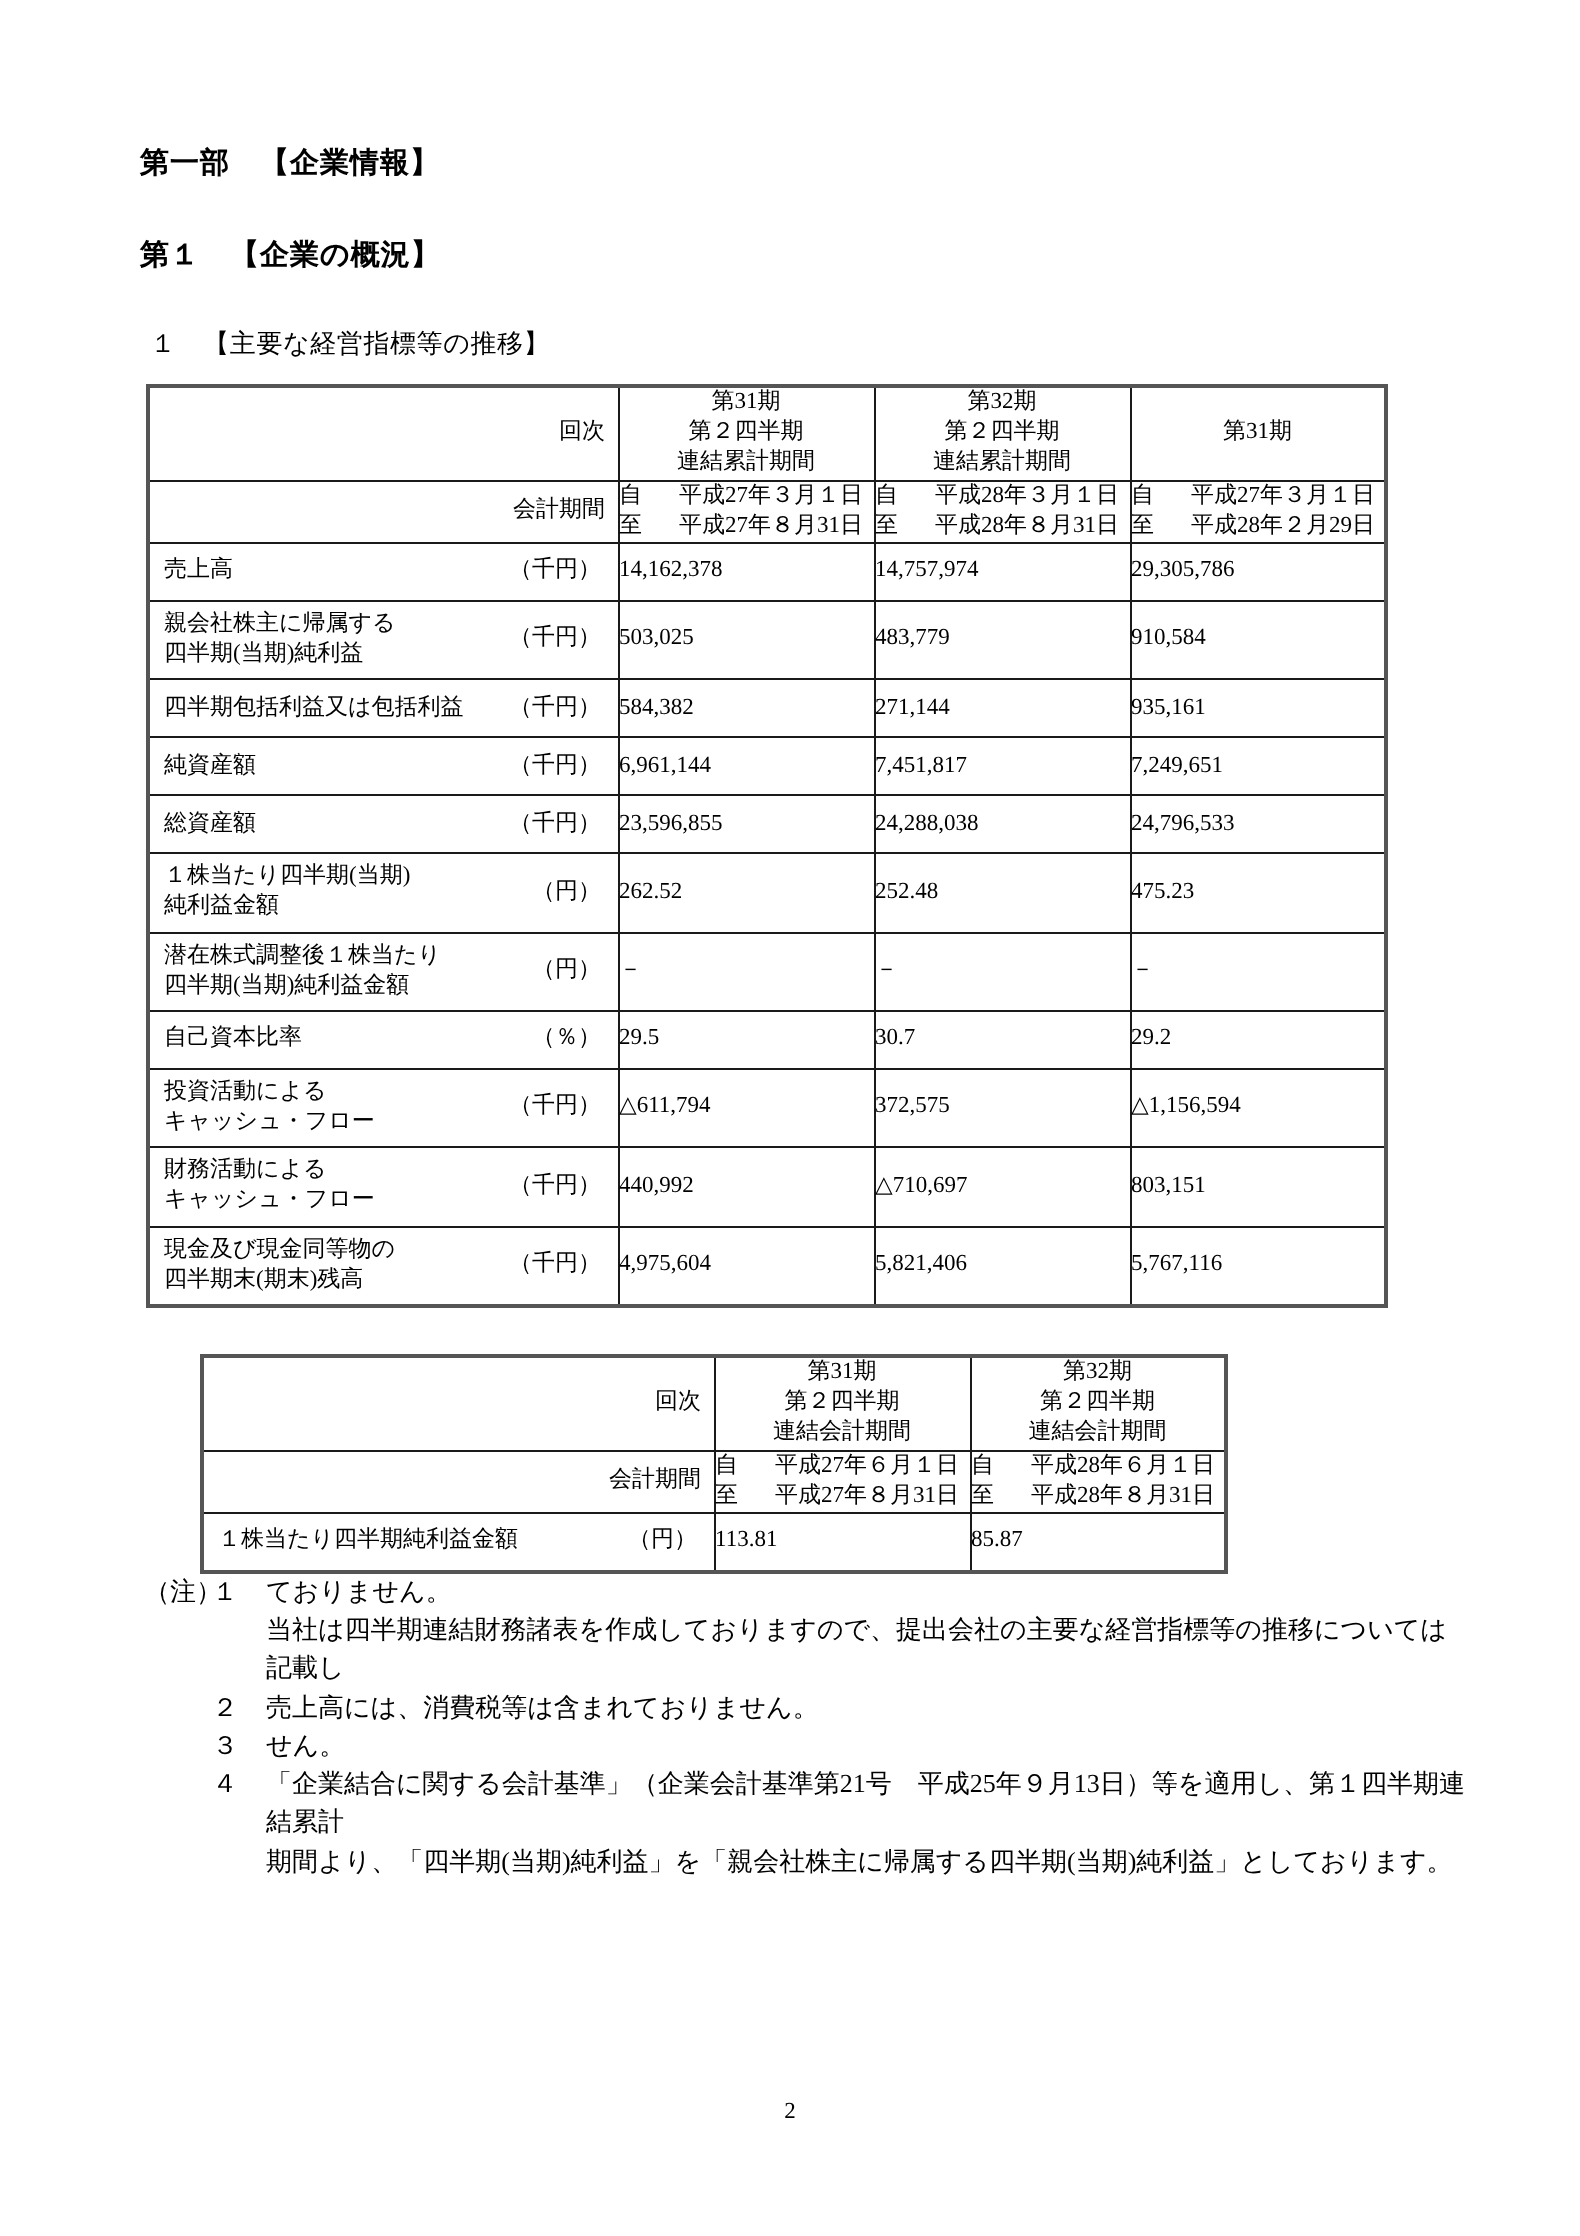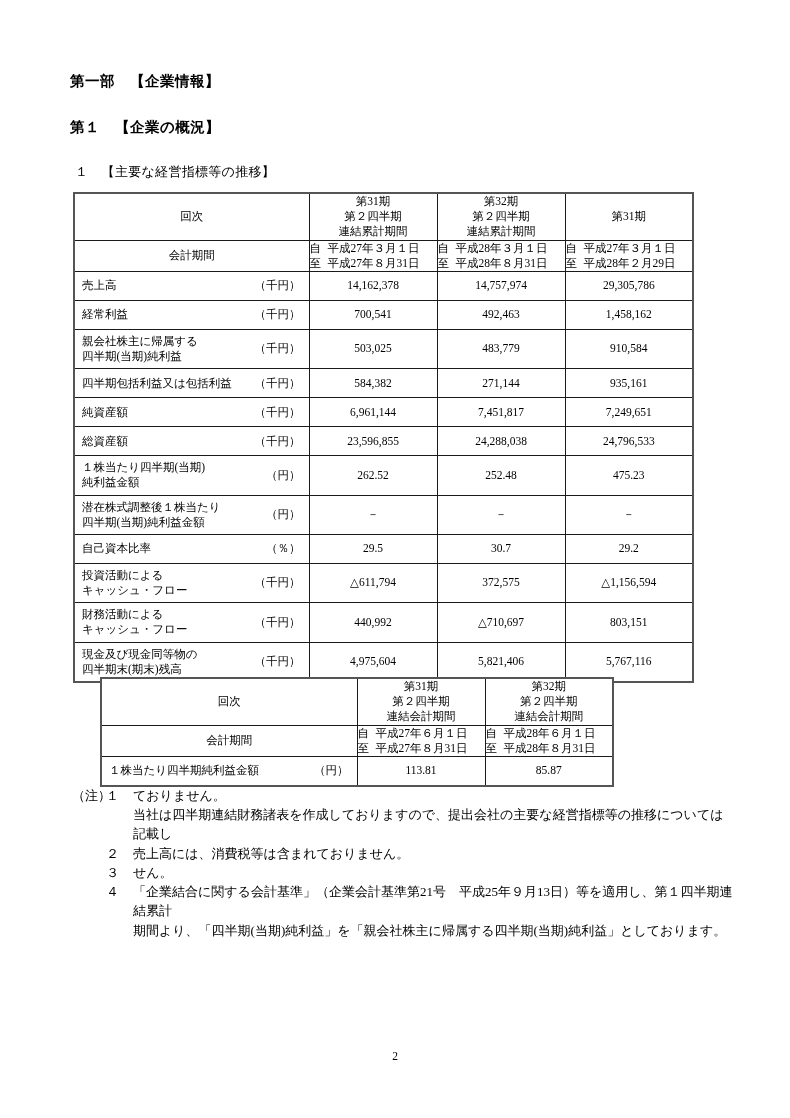--- a/index.html
+++ b/index.html
@@ -63,22 +63,22 @@
     line-height: 1.32;
   }
   table.fin.outer {
     border: 2px solid #555;
   }
 
   #table-main { left: 73px; top: 192px; width: 619px; }
   #table-eps  { left: 100px; top: 677px; width: 512px; }
 
   .cell-pad      { padding: 4px 6px; }
-  .c-center      { text-align: center; margin-left: 44px; }
-  .c-right       { text-align: center; padding-right: 9px; }
+  .c-center      { text-align: right; margin-left: 44px; }
+  .c-right       { text-align: left; padding-right: 9px; }
 
   
   .hdr-period {
     text-align: center;
     padding: 5px 4px;
   }
   .hdr-period .ln { display: block; white-space: nowrap; }
 
   
   .lblcell {
@@ -94,21 +94,21 @@
   
   .datecell {
     padding: 3px 5px 3px 6px;
     white-space: nowrap;
   }
   .datecell .row {
     display: flex;
     align-items: baseline;
   }
   .datecell .kanji { width: 18px; flex: 0 0 18px; }
-  .datecell .dt { flex: 1 1 auto; text-align: left; }
+  .datecell .dt { flex: 1 1 auto; text-align: left; margin-left: 12px; }
 
   
   .notes {
     position: absolute;
     left: 72px;
     top: 786px;
     width: 662px;
     font-size: 13px;
     line-height: 1.48;
   }
@@ -200,31 +200,20 @@
         <tr>
           <td>
             <div class="lblcell">
               <span class="nm">売上高</span>
               <span class="un">（千円）</span>
             </div>
           </td>
           <td class="c-right cell-pad">14,162,378</td>
           <td class="c-right cell-pad">14,757,974</td>
           <td class="c-right cell-pad">29,305,786</td>
-        </tr>
-        <tr>
-          <td>
-            <div class="lblcell">
-              <span class="nm">経常利益</span>
-              <span class="un">（千円）</span>
-            </div>
-          </td>
-          <td class="c-right cell-pad">700,541</td>
-          <td class="c-right cell-pad">492,463</td>
-          <td class="c-right cell-pad">1,458,162</td>
         </tr>
         <tr>
           <td>
             <div class="lblcell">
               <span class="nm">親会社株主に帰属する
 四半期(当期)純利益</span>
               <span class="un">（千円）</span>
             </div>
           </td>
           <td class="c-right cell-pad">503,025</td>

